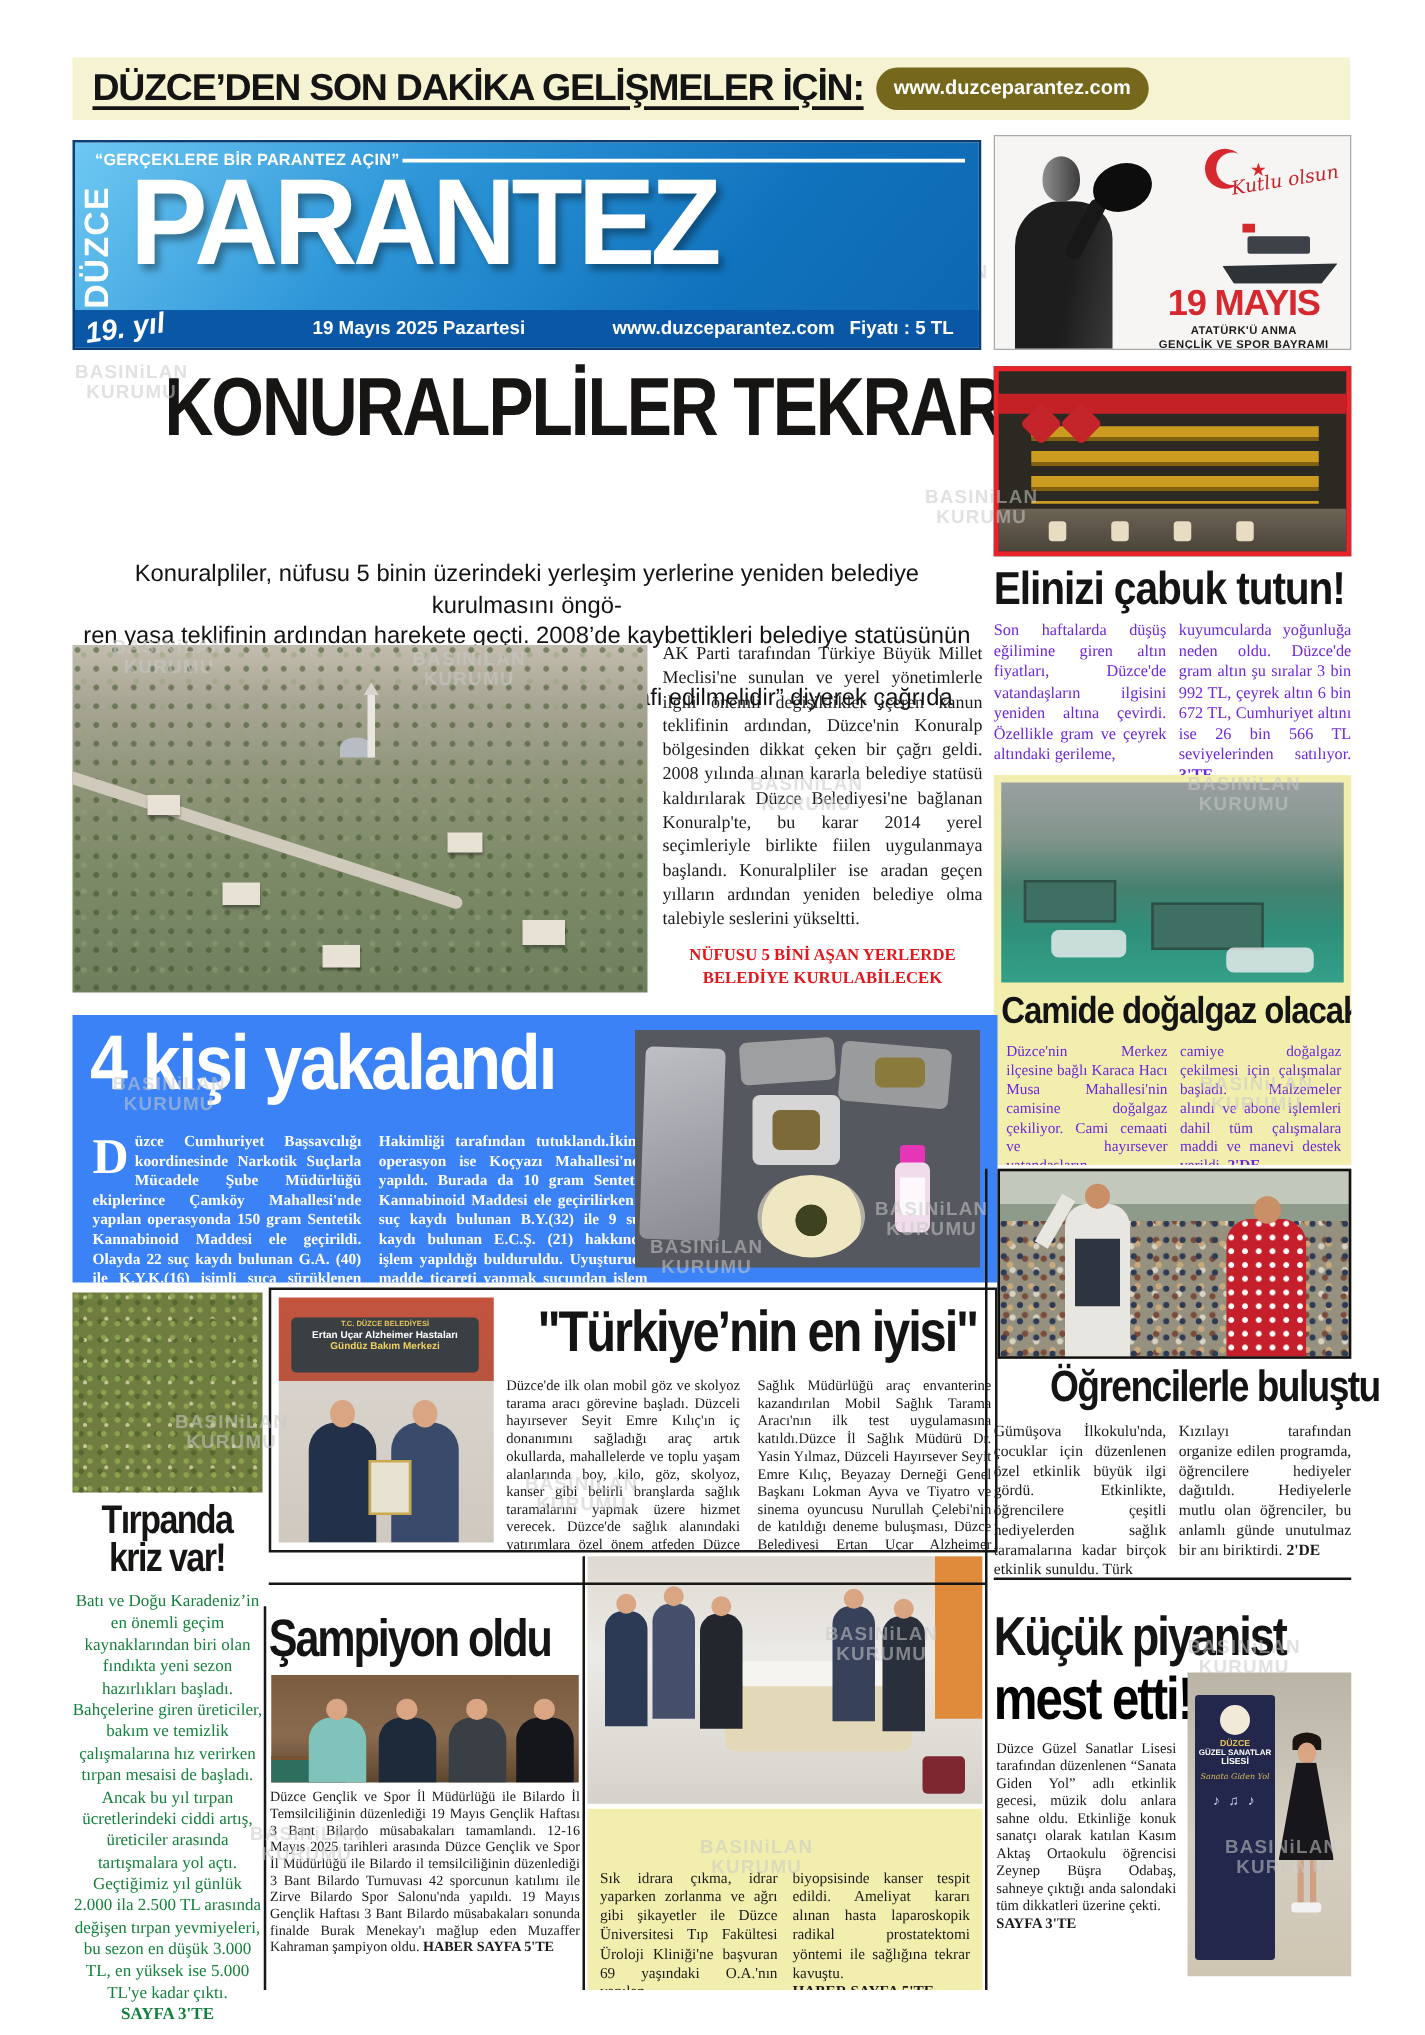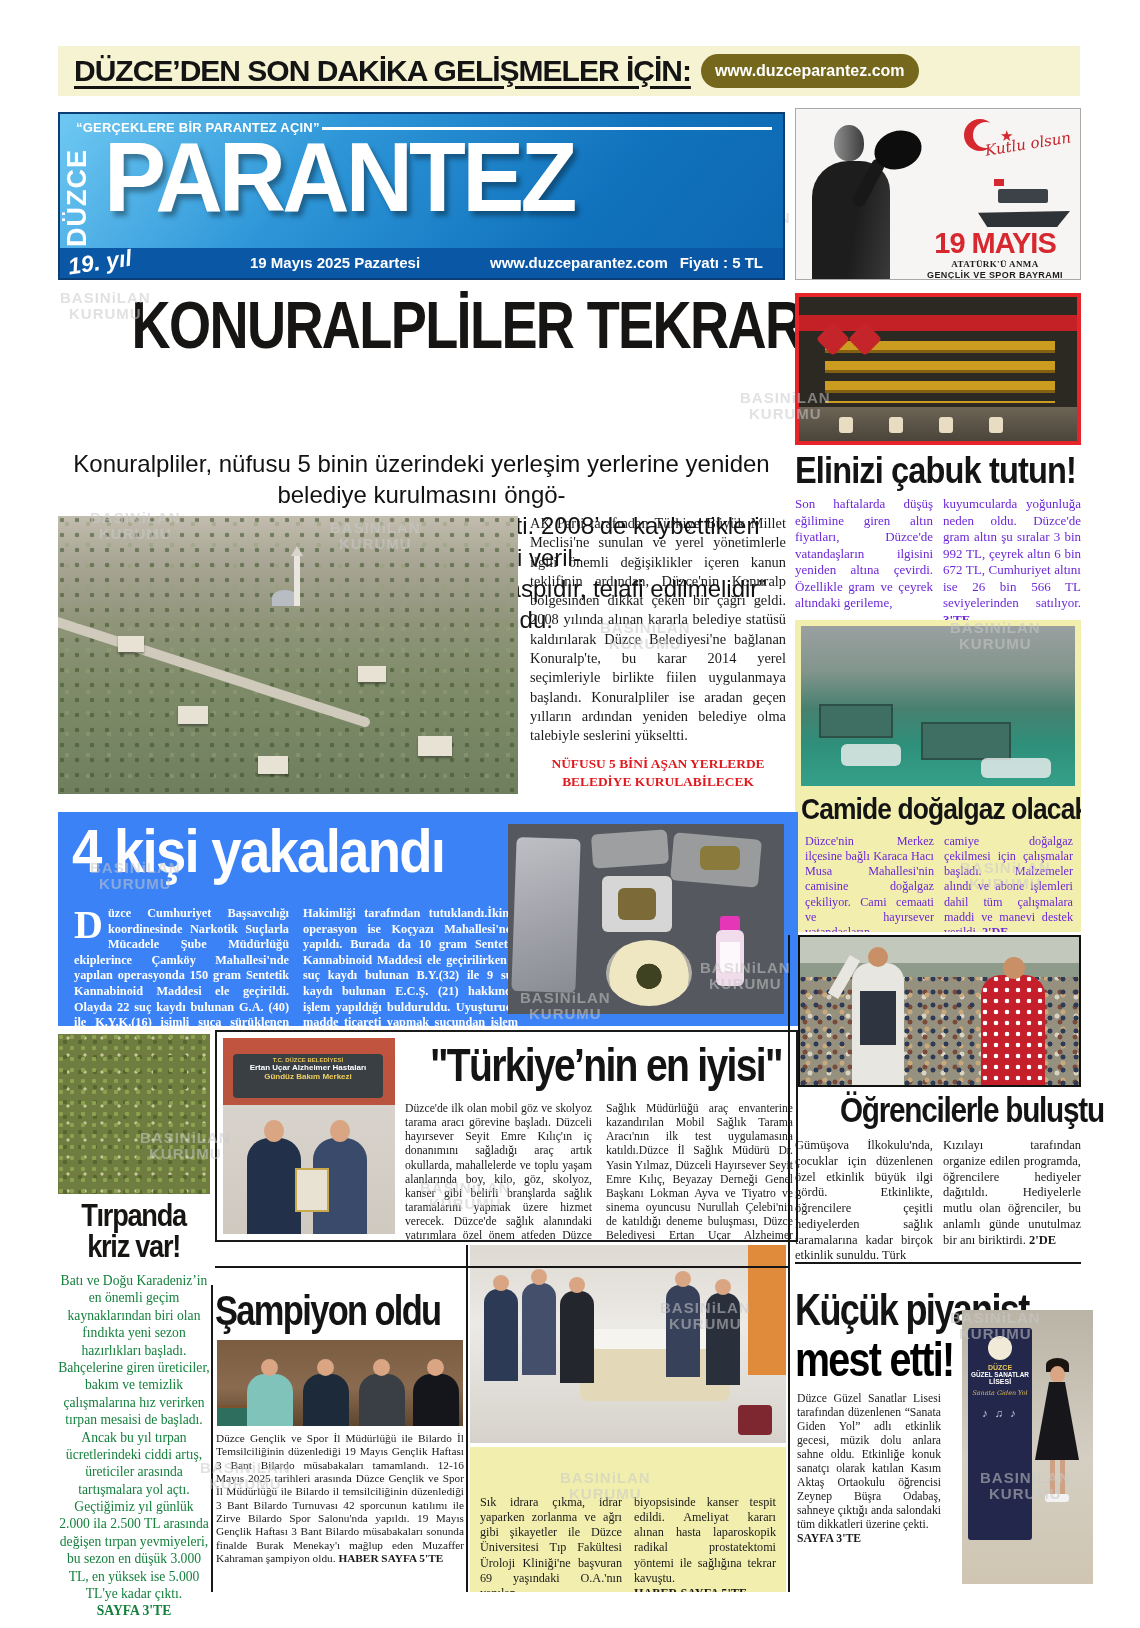--- a/index.html
+++ b/index.html
@@ -44,21 +44,21 @@
   .cres-star{left:204px;top:18px;color:#d6282f;font-size:15px;}
   .kutlu{right:4px;top:26px;width:96px;color:#c4252b;font-family:"DejaVu Serif",serif;font-style:italic;font-size:15px;transform:rotate(-9deg);text-align:center;}
   .ship-hull{left:182px;top:92px;width:92px;height:26px;background:#2e3338;clip-path:polygon(0 45%,100% 38%,86% 100%,10% 100%);}
   .ship-top{left:202px;top:80px;width:50px;height:14px;background:#3c4248;border-radius:2px;}
   .ship-flag{left:198px;top:70px;width:10px;height:7px;background:#d6282f;}
   .h19{left:118px;top:118px;width:162px;text-align:center;color:#d6282f;font-weight:900;font-size:29px;letter-spacing:-1px;}
   .hsub{left:118px;width:162px;text-align:center;color:#1c1c1c;font-weight:800;font-size:9px;letter-spacing:.4px;}
   
   .lead1{left:58px;top:292px;width:727px;text-align:center;font-weight:900;font-size:66px;color:#171513;letter-spacing:-2px;line-height:1;}
   .lead2{left:58px;top:362px;width:727px;text-align:center;font-weight:900;font-size:66px;color:#e0191f;letter-spacing:-2px;line-height:1;}
-  .deck{left:58px;top:448px;width:727px;text-align:center;font-size:24px;color:#121212;line-height:1.3;}
+  .deck{left:58px;top:448px;width:727px;text-align:center;font-size:19px;color:#121212;line-height:1.3;}
   
   .aerial{left:58px;top:516px;width:460px;height:278px;background:
       linear-gradient(180deg,#c2bdae 0%,#a9a695 16%,#90957a 38%,#7e8b69 62%,#6f7f5e 100%);overflow:hidden;}
   .aerial .spk{position:absolute;inset:0;background-image:
       radial-gradient(circle at 4px 4px,rgba(60,80,40,.55) 2px,transparent 2.6px),
       radial-gradient(circle at 9px 8px,rgba(150,160,120,.5) 2px,transparent 2.6px);
       background-size:15px 15px,21px 21px;}
   .aerial .road{left:-20px;top:150px;width:340px;height:10px;background:#cfcabb;transform:rotate(18deg);border-radius:6px;}
   .aerial .house{background:#e8e2d5;box-shadow:0 2px 2px rgba(0,0,0,.35);}
   .minaret{left:236px;top:38px;width:6px;height:52px;background:#e8e6df;}
@@ -148,21 +148,21 @@
   .crowd .man2{right:34px;top:38px;width:64px;height:112px;background-color:#c41f2a;border-radius:20px 20px 0 0;
       background-image:radial-gradient(circle at 4px 4px,#fff 2px,transparent 2.6px);background-size:11px 11px;}
   .crowd .man2 .hd{position:absolute;left:22px;top:-18px;width:22px;height:22px;background:#c98f66;border-radius:50%;}
   .stud-h{left:795px;top:1092px;width:286px;font-weight:900;font-size:35px;color:#141414;letter-spacing:-1.5px;line-height:1;margin-left:45px;}
   .stud-cols{left:795px;top:1138px;width:286px;display:flex;gap:10px;}
   .stud-cols .c{flex:1;font-size:12.5px;line-height:1.26;text-align:justify;color:#1a1a1a;}
   
   .pia-h1{left:795px;top:1288px;width:286px;font-weight:900;font-size:44px;color:#141414;letter-spacing:-2px;line-height:1;}
   .pia-h2{left:795px;top:1336px;width:160px;font-weight:900;font-size:48px;color:#000000;letter-spacing:-2px;line-height:1;}
   .pia-b{left:797px;top:1392px;width:144px;font-size:11.7px;line-height:1.2;text-align:justify;color:#1a1a1a;}
-  .piaphoto{left:950px;top:1310px;width:131px;height:274px;background:linear-gradient(180deg,#b9b4a6 0%,#d4cfc2 55%,#cfc5b2 100%);overflow:hidden;margin-left:12px;}
+  .piaphoto{left:950px;top:1338px;width:131px;height:243px;background:linear-gradient(180deg,#b9b4a6 0%,#d4cfc2 55%,#cfc5b2 100%);overflow:hidden;}
   .roll{left:6px;top:18px;width:64px;height:212px;background:#22274b;border-radius:3px;color:#fff;text-align:center;}
   .roll .logo{margin:8px auto 4px;width:24px;height:24px;background:#f2ead8;border-radius:50%;}
   .roll .r1{font-size:7px;font-weight:bold;color:#e8c55a;}
   .roll .r2{font-size:6.4px;font-weight:bold;color:#fff;}
   .roll .r3{font-size:7px;font-weight:bold;color:#fff;}
   .roll .scr{margin-top:4px;font-size:6.4px;font-style:italic;color:#d9b75a;font-family:"DejaVu Serif",serif;}
   .roll .notes{margin-top:10px;font-size:11px;color:#cfd3e8;letter-spacing:2px;}
   .girl-hd{right:28px;top:56px;width:15px;height:17px;background:#d9a583;border-radius:50%;}
   .girl-hair{right:24px;top:48px;width:23px;height:14px;background:#1c1410;border-radius:50% 50% 0 0;}
   .girl-dress{right:14px;top:72px;width:44px;height:78px;background:#17161a;clip-path:polygon(32% 0,68% 0,100% 100%,0 100%);}
@@ -226,21 +226,21 @@
     <div class="abs ata-head"></div>
     <div class="abs ata-arm"></div>
     <div class="abs ata-hat"></div>
     <div class="abs cres"></div>
     <div class="abs cres-star">★</div>
     <div class="abs kutlu">Kutlu olsun</div>
     <div class="abs ship-top"></div>
     <div class="abs ship-hull"></div>
     <div class="abs ship-flag"></div>
     <div class="abs h19">19 MAYIS</div>
-    <div class="abs hsub" style="top:150px;font-family:Liberation Serif, serif;">ATATÜRK'Ü ANMA</div>
+    <div class="abs hsub" style="top:150px;">ATATÜRK'Ü ANMA</div>
     <div class="abs hsub" style="top:161px;">GENÇLİK VE SPOR BAYRAMI</div>
   </div>
 
   <div class="abs lead1"><span class="cond sx82">KONURALPLİLER TEKRAR</span></div>
   <div class="abs deck">
     <div>Konuralpliler, nüfusu 5 binin üzerindeki yerleşim yerlerine yeniden belediye kurulmasını öngö-</div>
     <div>ren yasa teklifinin ardından harekete geçti. 2008’de kaybettikleri belediye statüsünün geri veril-</div>
     <div>mesini isteyen vatandaşlar, “Bu bir hak gaspıdır, telafi edilmelidir” diyerek çağrıda bulundu.</div>
   </div>
 

